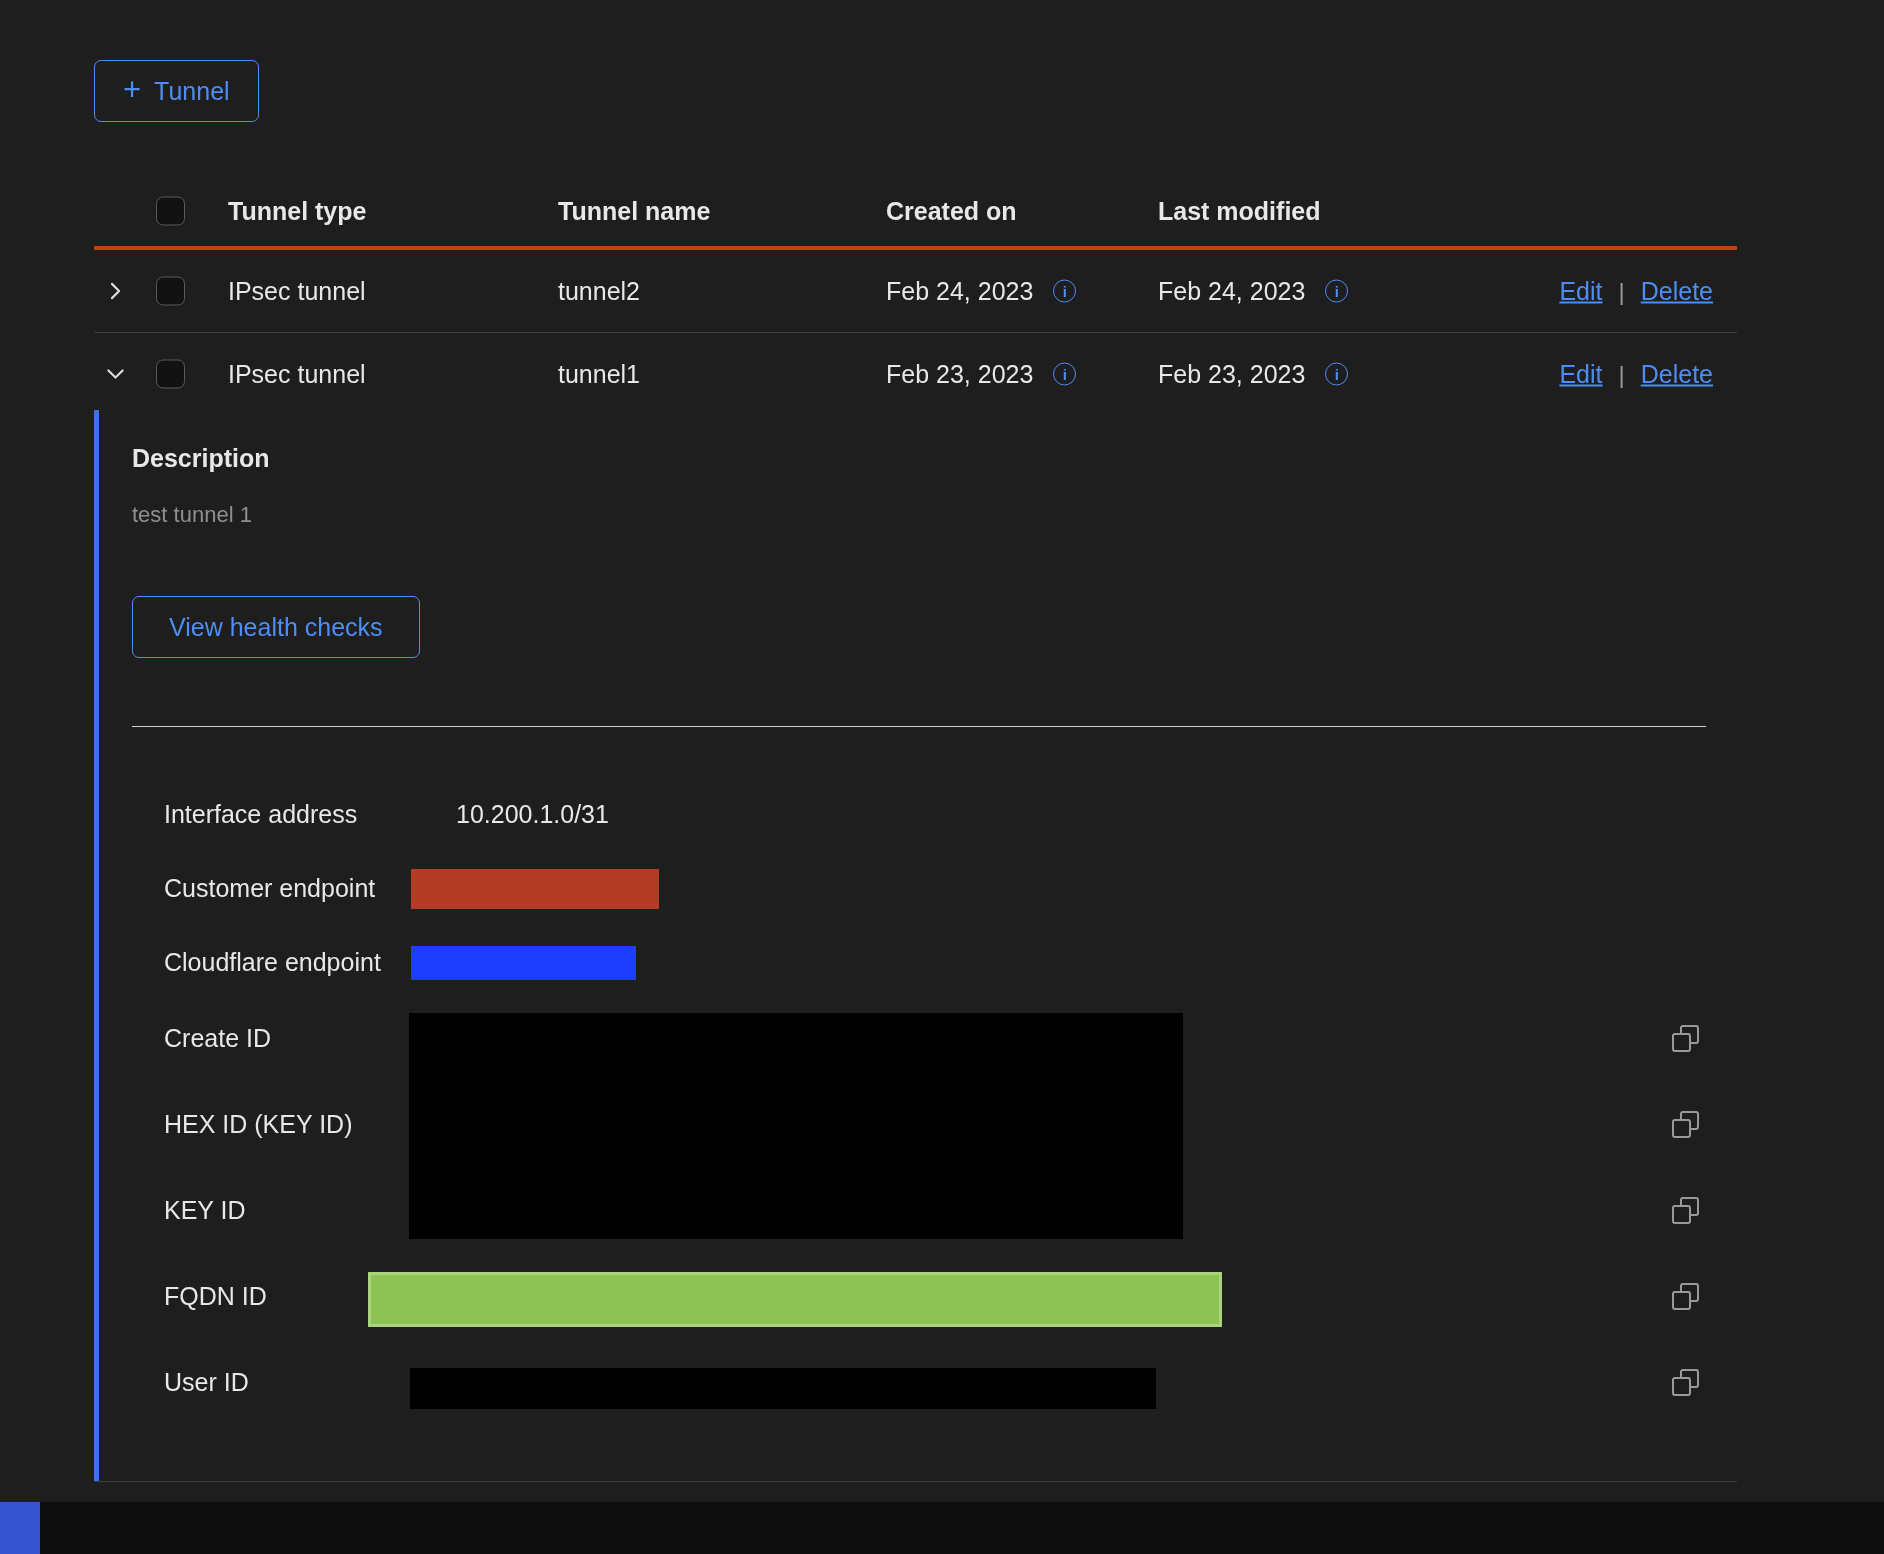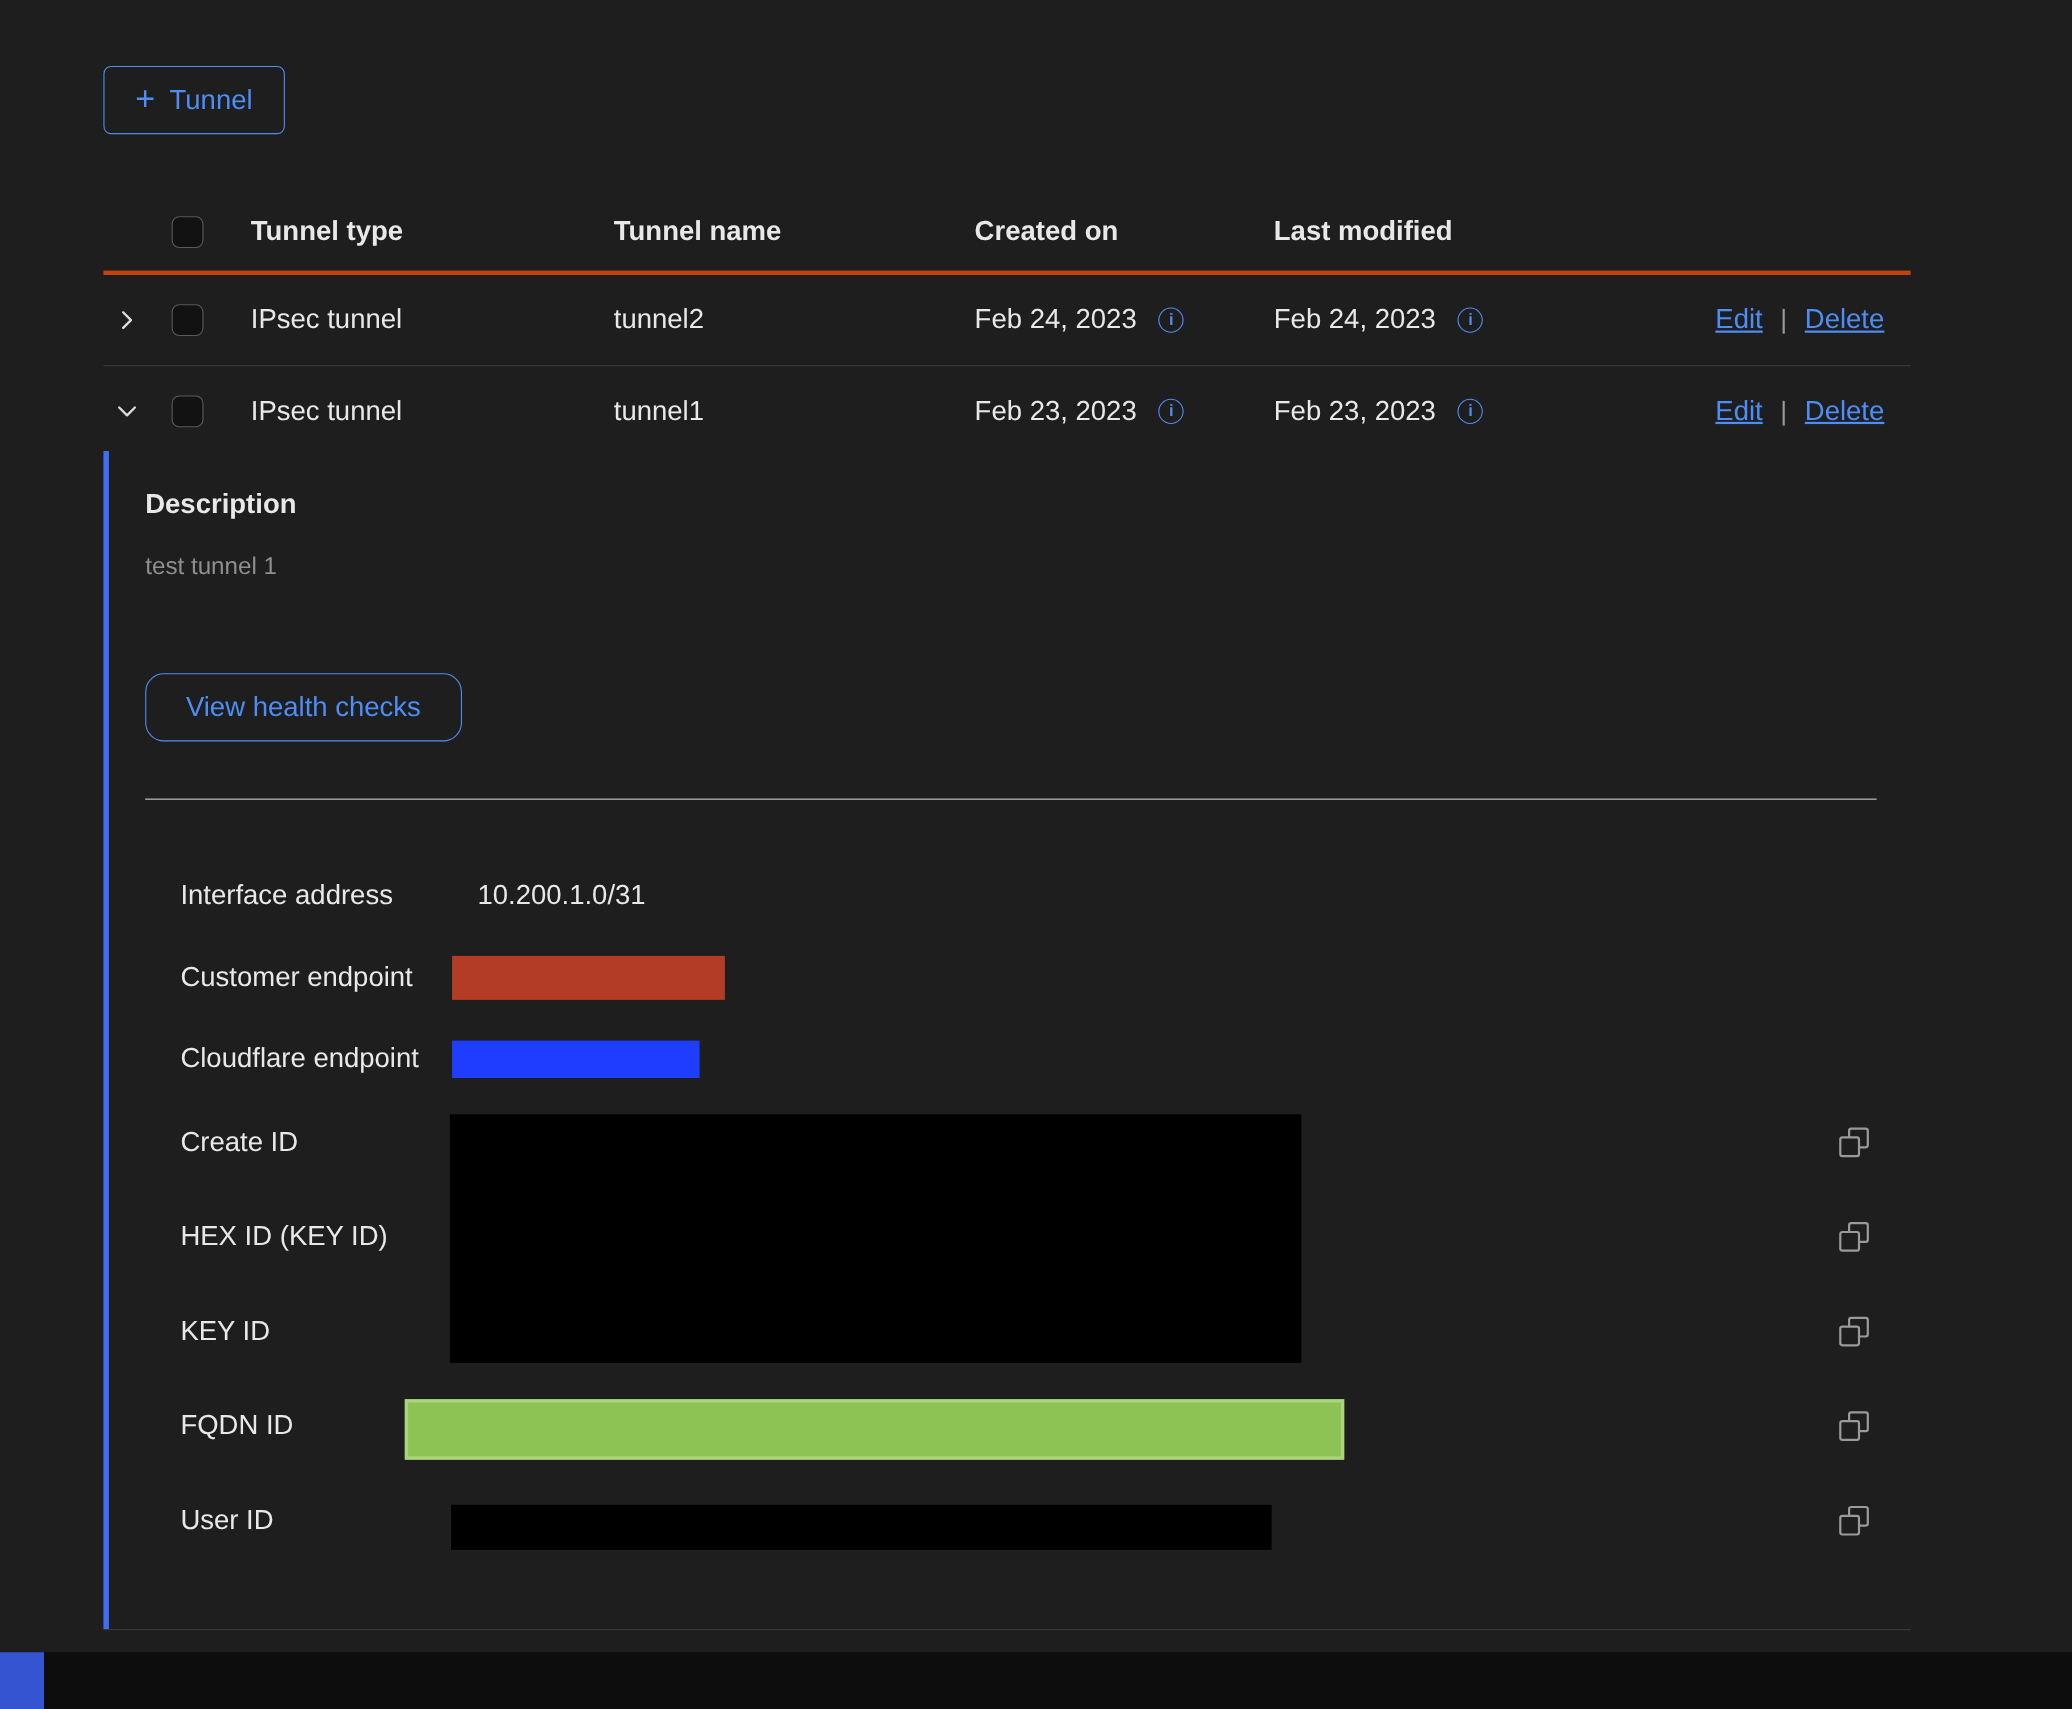--- a/index.html
+++ b/index.html
@@ -50,27 +50,27 @@
   }
   .link { color:#4d8df5; text-decoration:underline; cursor:pointer; font-size:25px; }
   .sep  { color:#9a9a9a; font-size:24px; }
 
   
   .blue-bar { position:absolute; left:94px; top:410px; width:5px; height:1071px; background:#3e6ef2; }
   .desc-label { position:absolute; left:132px; top:444px; font-size:25px; font-weight:700; }
   .desc-value { position:absolute; left:132px; top:502px; font-size:22px; color:#8f8f8f; }
   .health-btn {
     position:absolute; left:132px; top:596px; height:62px; padding:0 36px;
-    background:transparent; border:1px solid #4d8df5; border-radius:17px;
-    color:#4d8df5; font-size:25px; font-family:inherit; cursor:pointer;margin-top:16px;
+    background:transparent; border:1px solid #4d8df5; border-radius:7px;
+    color:#4d8df5; font-size:25px; font-family:inherit; cursor:pointer;
   }
   .divider { position:absolute; left:132px; top:726px; width:1574px; height:1px; background:#d0d0d0; }
 
   .field-label { position:absolute; left:132px; font-size:25px;margin-left:32px; }
-  .field-value { position:absolute; left:434px; font-size:25px; }
+  .field-value { position:absolute; left:456px; font-size:25px; }
 
   .redaction { position:absolute; }
   .red-block         { left:411px; top:869px;  width:248px; height:40px;  background:#b23c24; }
   .blue-block        { left:411px; top:946px;  width:225px; height:34px;  background:#1f3dff; }
   .black-block-large { left:409px; top:1013px; width:774px; height:226px; background:#000; }
   .green-block       { left:368px; top:1272px; width:854px; height:55px;  background:#8dc355;
                        border:3px solid #a9d47d; box-sizing:border-box; }
   .black-block-small { left:410px; top:1368px; width:746px; height:41px;  background:#000; }
 
   .copy-icon { position:absolute; left:1672px; width:27px; height:27px; cursor:pointer; }

